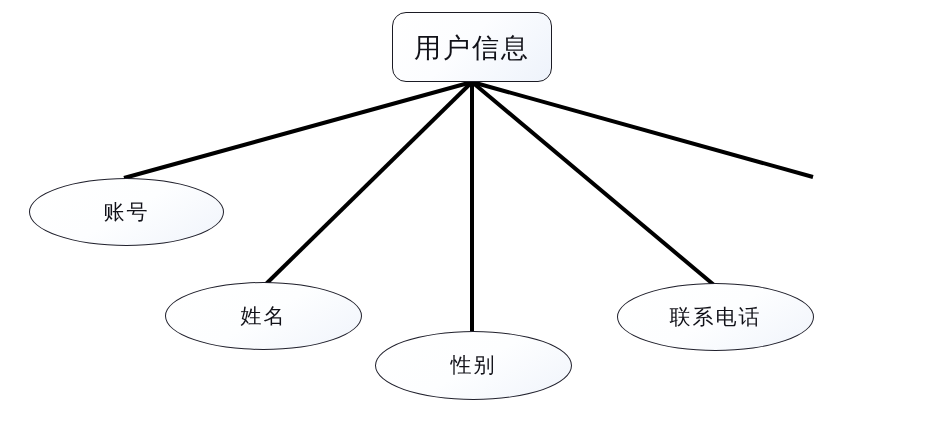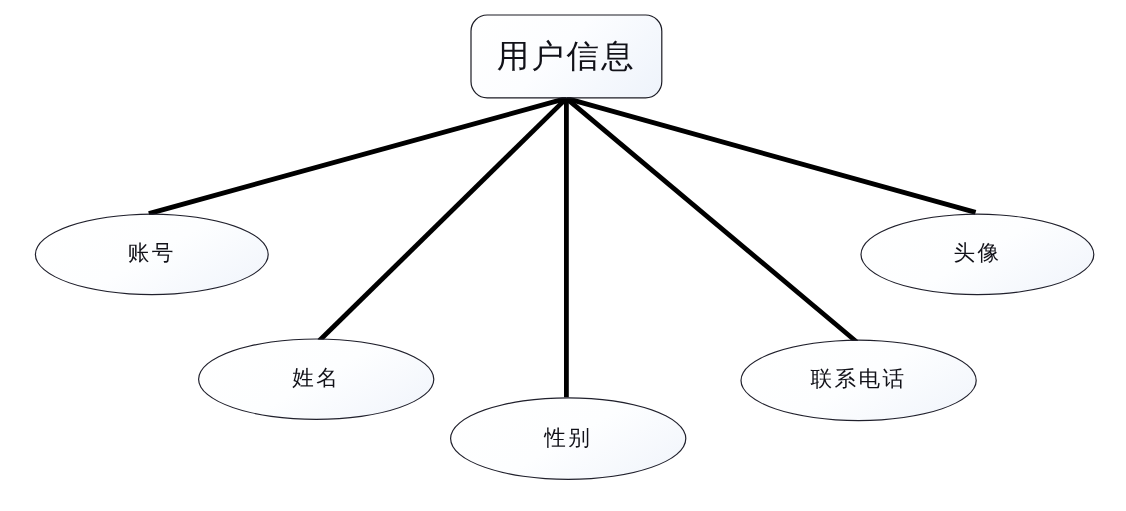--- a/index.html
+++ b/index.html
@@ -46,21 +46,21 @@
   .node-entity {
     border: 1.6px solid #1b1b24;
     border-radius: 14px;
     background: linear-gradient(135deg, #ffffff 0%, #fcfdff 45%, #eef3fb 100%);
     font-size: 27px;
   }
   .node-attribute {
     border: 1.3px solid #20202c;
     border-radius: 50%;
     background: linear-gradient(150deg, #ffffff 0%, #fdfeff 50%, #f0f4fb 100%);
-    font-size: 18px;
+    font-size: 21px;
   }
   .node-label {
     display: block;
     line-height: 1;
   }
 </style>
 </head>
 <body>
 
 <div id="diagram-canvas">
@@ -82,18 +82,15 @@
       </div>
       <div class="node node-attribute" style="left: 375px; top: 331px; width: 197px; height: 69px;">
         <span class="node-label">性别</span>
       </div>
       <div class="node node-attribute" style="left: 165px; top: 282px; width: 197px; height: 68px;">
         <span class="node-label">姓名</span>
       </div>
       <div class="node node-attribute" style="left: 617px; top: 283px; width: 197px; height: 68px; text-align: center;">
         <span class="node-label">联系电话</span>
       </div>
-      <div class="node node-attribute" style="left: 717px; top: 178px; width: 195px; height: 68px;">
-        <span class="node-label">头像</span>
-      </div>
     </div>
 
 </div>
 
 </body></html>

